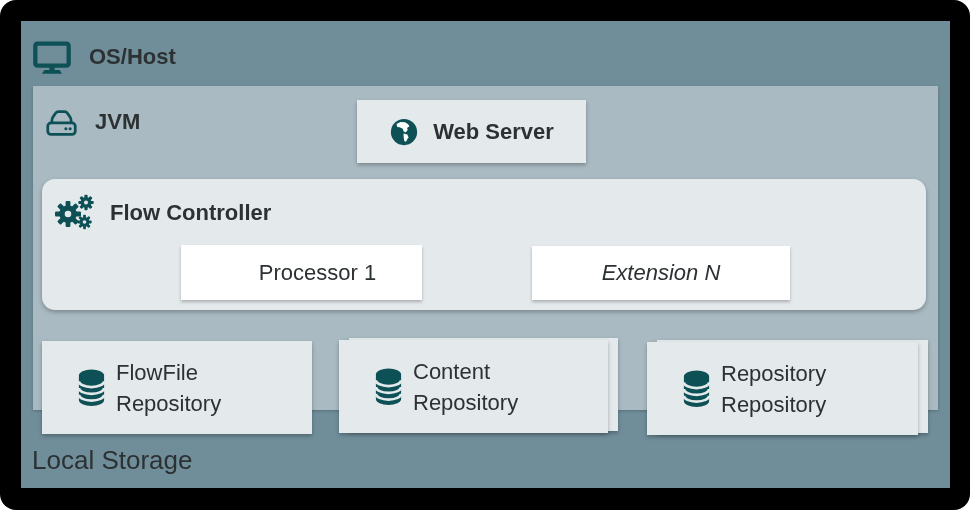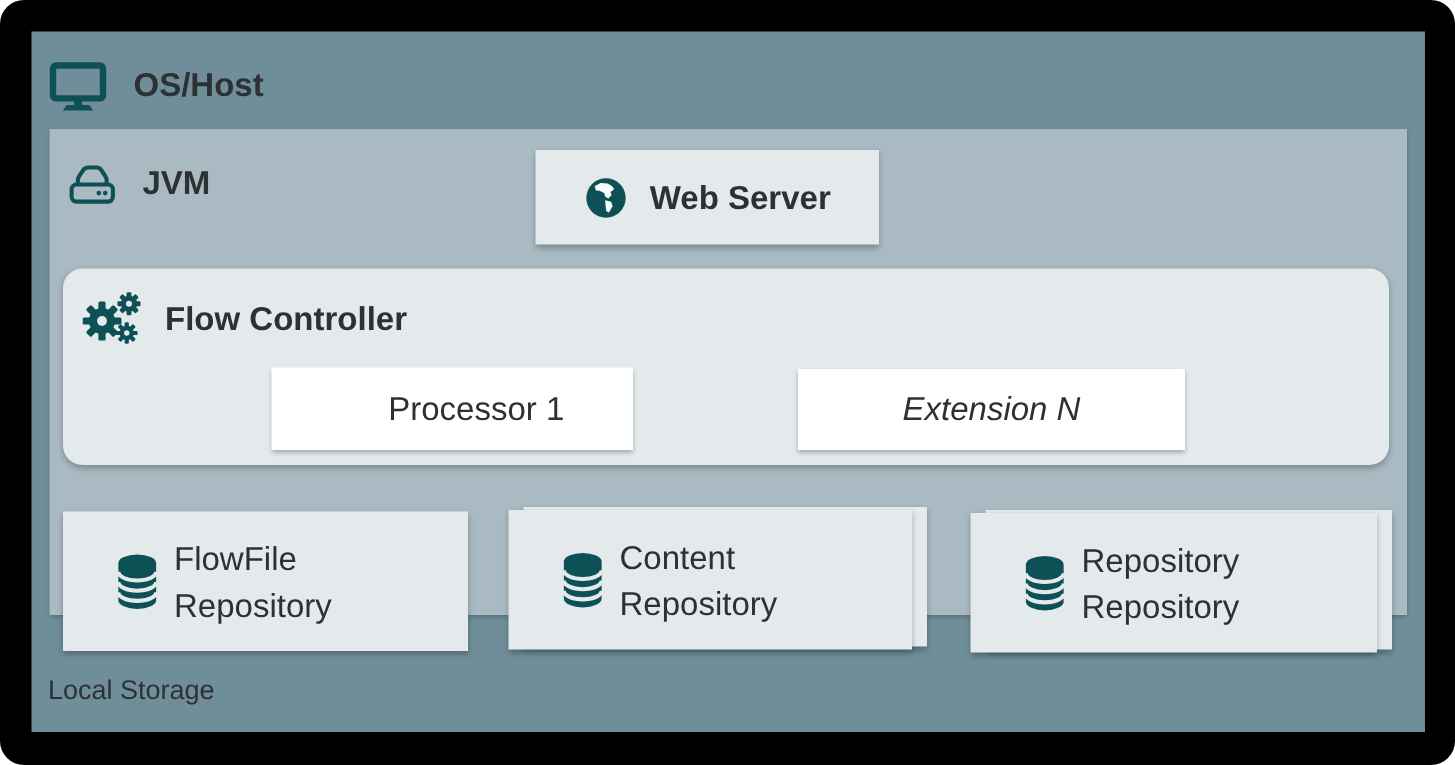--- a/index.html
+++ b/index.html
@@ -20,21 +20,21 @@
   .processor{left:139px;top:66px;width:209px;height:55px;padding-left:32px;}
   .extension{left:490px;top:67px;width:258px;height:54px;font-style:italic;}
   .repo{position:absolute;width:270px;height:93px;}
   .repo-ghost{position:absolute;left:10px;top:14px;width:100%;height:100%;}
   .repo-main{position:absolute;left:0;top:16px;width:100%;height:100%;display:flex;align-items:center;gap:9px;padding-left:34px;box-sizing:border-box;}
   .repo-label{font-size:22px;line-height:31px;color:var(--text,#2c3133);}
   .repo-label span{display:block;}
   .repo-flowfile{left:21px;top:304px;width:270px;}
   .repo-content{left:318px;top:303px;width:269px;}
   .repo-provenance{left:626px;top:305px;width:271px;}
-  .local-storage{position:absolute;left:11px;top:424px;font-size:18px;line-height:30px;color:var(--text,#2c3133);}
+  .local-storage{position:absolute;left:11px;top:424px;font-size:26px;line-height:30px;color:var(--text,#2c3133);}
   svg{display:block;flex:0 0 auto;}
   .teal{fill:var(--icon-teal,#0d5156);}
   .teal-stroke{fill:none;stroke:var(--icon-teal,#0d5156);}
 </style>
 </head>
 <body>
 
 <div class="stage">
   <div class="os-panel">
 

